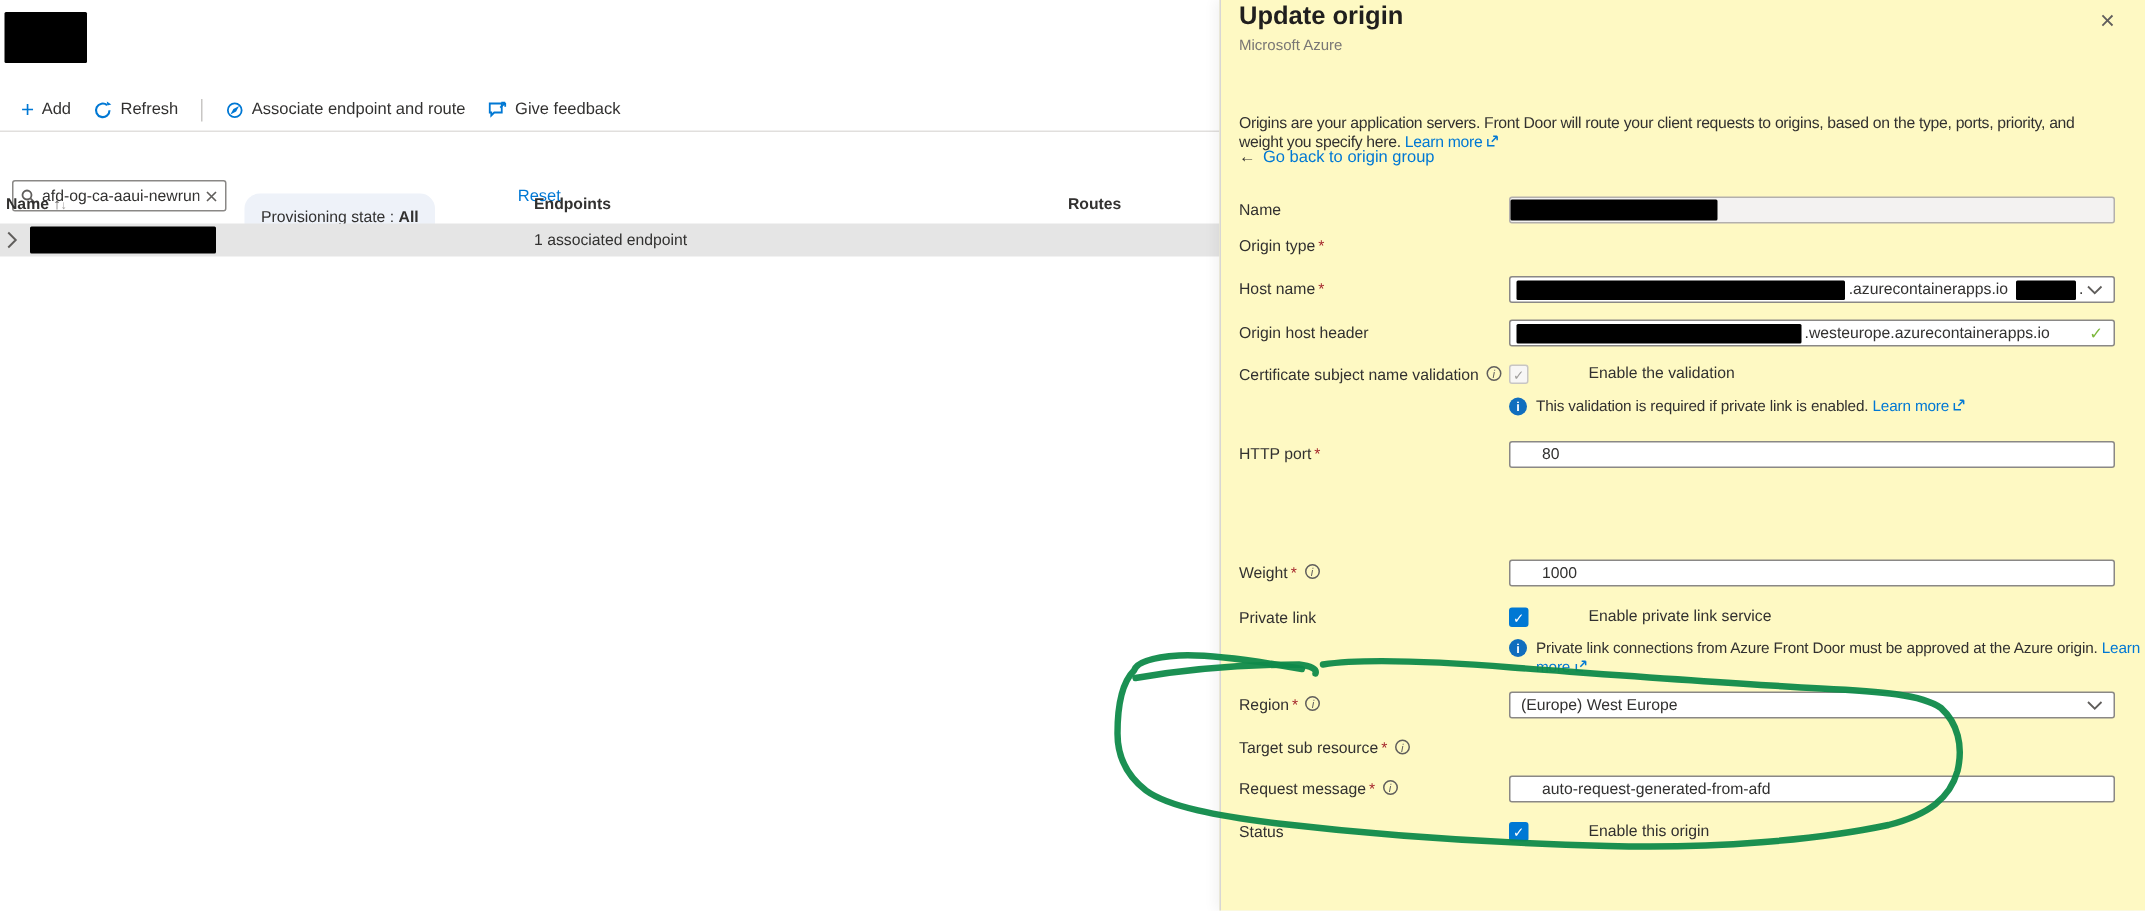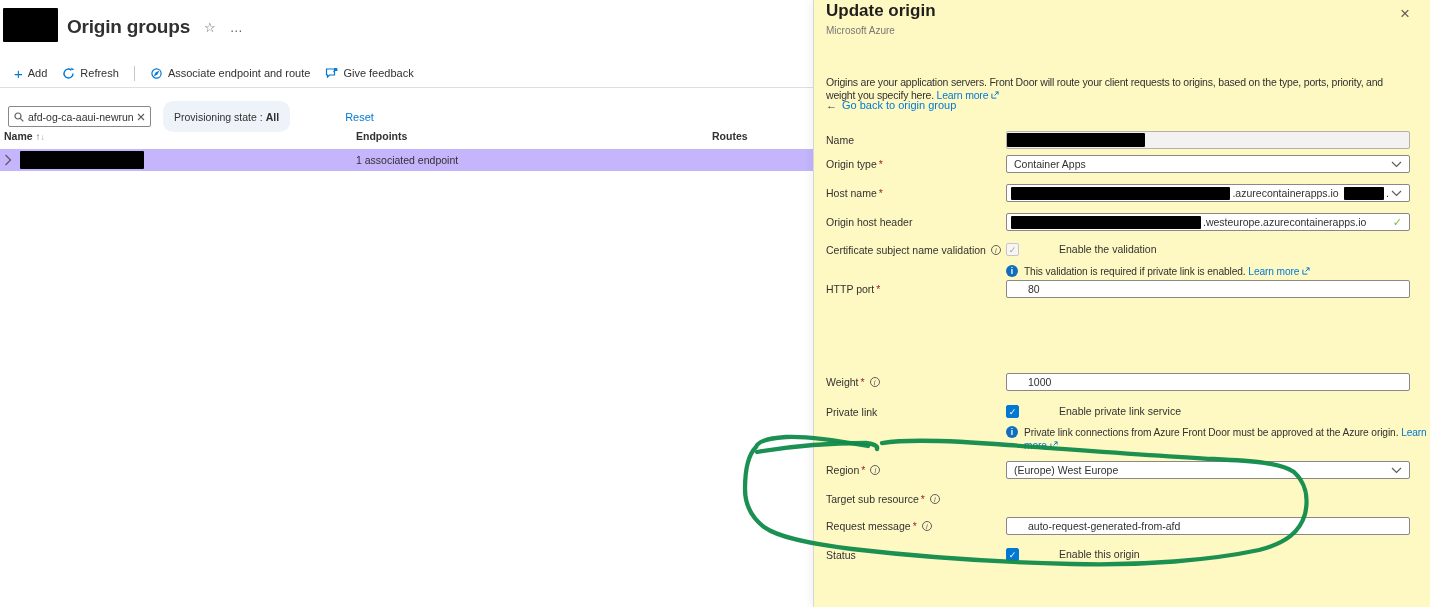--- a/index.html
+++ b/index.html
@@ -19,29 +19,29 @@
   .tb-item { display:flex; align-items:center; gap:5px; cursor:pointer; padding:2px 4px; }
   .tb-plus { color:var(--accent); font-size:15px; font-weight:400; line-height:11px; }
   .tb-sep { width:1px; height:15px; background:#c8c6c4; margin:0 4px; }
   #toolbar-divider { left:0; top:87px; width:813px; height:1px; background:#e1dfdd; }
 
   #filter-row { left:8px; top:101px; display:flex; align-items:center; gap:12px; }
   #search-box { display:flex; align-items:center; gap:4px; width:143px; height:21px;
     border:1px solid #8a8886; border-radius:2px; background:#fff; padding:0 5px; }
   #search-box .val { font-size:10.5px; color:#323130; white-space:nowrap; overflow:hidden; flex:1; }
   #filter-pill { height:31px; background:#eef2f9; border-radius:10px; padding:0 11px;
-    display:flex; align-items:center; font-size:10.5px; color:#323130; cursor:pointer; }
+    display:flex; align-items:center; font-size:10.5px; color:#323130; cursor:pointer;margin-top:28px; }
   #filter-pill b { margin-left:3px; }
   #reset-link { font-size:11px; color:var(--accent); cursor:pointer;margin-left:43px; }
 
   #grid-header { left:0; top:130px; width:813px; height:18px; display:grid;
     grid-template-columns:352px 356px 1fr; padding-left:4px; font-size:10.5px; font-weight:700; color:#323130; }
   .sort-up { color:#605e5c; font-size:10px; font-weight:400; }
   .sort-dn { color:#a19f9d; font-size:8px; font-weight:400; }
-  #grid-row { left:0; top:149px; width:813px; height:22px; background:#c4b5fd; display:grid;
+  #grid-row { left:0; top:149px; width:813px; height:22px; background:#e5e5e5; display:grid;
     grid-template-columns:352px 356px 1fr; padding-left:4px; align-items:center; font-size:10.5px; cursor:pointer; }
   #row-name-cell { display:flex; align-items:center; gap:8px; }
 
   
   #panel { position:absolute; left:813px; top:0; width:617px; height:607px; background:#fef9c3;
     border-left:1px solid #d8d6d4; box-shadow:-3px 0 8px rgba(0,0,0,0.05); }
   #panel-title { left:12px; top:1px; font-size:17px; font-weight:700; color:#201f1e; }
   #panel-subtitle { left:12px; top:25px; font-size:10px; color:#797775; }
   #panel-close { right:20px; top:5px; font-size:17px; color:#605e5c; cursor:pointer; line-height:17px; }
   #panel-desc { left:12px; top:52px; width:582px; font-size:10.5px; letter-spacing:-0.2px; line-height:13px; color:#323130;margin-top:24px; }
@@ -71,25 +71,20 @@
   svg.icon { display:block; }
   #annotation { position:absolute; left:0; top:0; width:1430px; height:607px; pointer-events:none; z-index:50; }
   #annotation path { stroke:var(--annotation-green); stroke-width:4.3; fill:none;
     stroke-linecap:round; stroke-linejoin:round; opacity:0.95; }
 </style>
 </head>
 <body>
 
 <div id="main">
   <span class="redact abs" id="title-redact"></span>
-  <div class="abs" id="title-row">
-    <span id="page-title">Origin groups</span>
-    <span class="title-glyph">☆</span>
-    <span class="title-glyph">…</span>
-  </div>
 
   <div class="abs" id="toolbar">
     <div class="tb-item">
       <span class="tb-plus">+</span>
       <span>Add</span>
     </div>
     <div class="tb-item">
       <svg class="icon" width="13" height="13" viewBox="0 0 13 13">
         <path d="M11 6.5a4.5 4.5 0 1 1-1.6-3.4" fill="none" stroke="#0078d4" stroke-width="1.4"></path>
         <path d="M9.2 0.6 L9.6 3.3 L12.2 2.6 Z" fill="#0078d4"></path>
@@ -173,26 +168,20 @@
 
   <div class="frow" style="top:131px;">
     <span class="flabel">Name</span>
     <div class="field disabled">
       <span class="redact" style="width:138px;height:14px;margin-left:-7px;"></span>
     </div>
   </div>
 
   <div class="frow" style="top:155px;">
     <span class="flabel"><span>Origin type</span><span class="req">*</span></span>
-    <div class="field">
-      <span>Container Apps</span>
-      <svg class="icon chev" width="11" height="7" viewBox="0 0 11 7">
-          <path d="M1 1 L5.5 5.5 L10 1" fill="none" stroke="#605e5c" stroke-width="1.2"></path>
-        </svg>
-    </div>
   </div>
 
   <div class="frow" style="top:184px;">
     <span class="flabel"><span>Host name</span><span class="req">*</span></span>
     <div class="field">
       <span class="redact" style="width:250px;height:13px;margin-left:-3px;"></span>
       <span>.azurecontainerapps.io</span>
       <span class="redact" style="width:46px;height:13px;margin-left:3px;"></span>
       <span>.</span>
       <svg class="icon chev" width="11" height="7" viewBox="0 0 11 7">
@@ -217,21 +206,21 @@
   </div>
   <div class="info-banner" style="top:265px;">
     <span class="info-i">i</span>
     <span class="info-txt"><span>This validation is required if private link is enabled.</span>
       <a class="link"><span>Learn more</span>
       <svg class="icon" style="display:inline" width="8" height="8" viewBox="0 0 9 9">
             <path d="M1 3 v5 h5 M4 5 L8 1 M8 1 h-3 M8 1 v3" fill="none" stroke="#0078d4" stroke-width="1.1"></path>
           </svg></a></span>
   </div>
 
-  <div class="frow" style="top:280px;">
+  <div class="frow" style="top:294px;">
     <span class="flabel"><span>HTTP port</span><span class="req">*</span></span>
     <input class="field" readonly="" value="80" style="">
   </div>
 
 
 
   <div class="frow" style="top:373px;">
     <span class="flabel"><span>Weight</span><span class="req">*</span><span class="inf">i</span></span>
     <input class="field" readonly="" value="1000" style="">
   </div>

